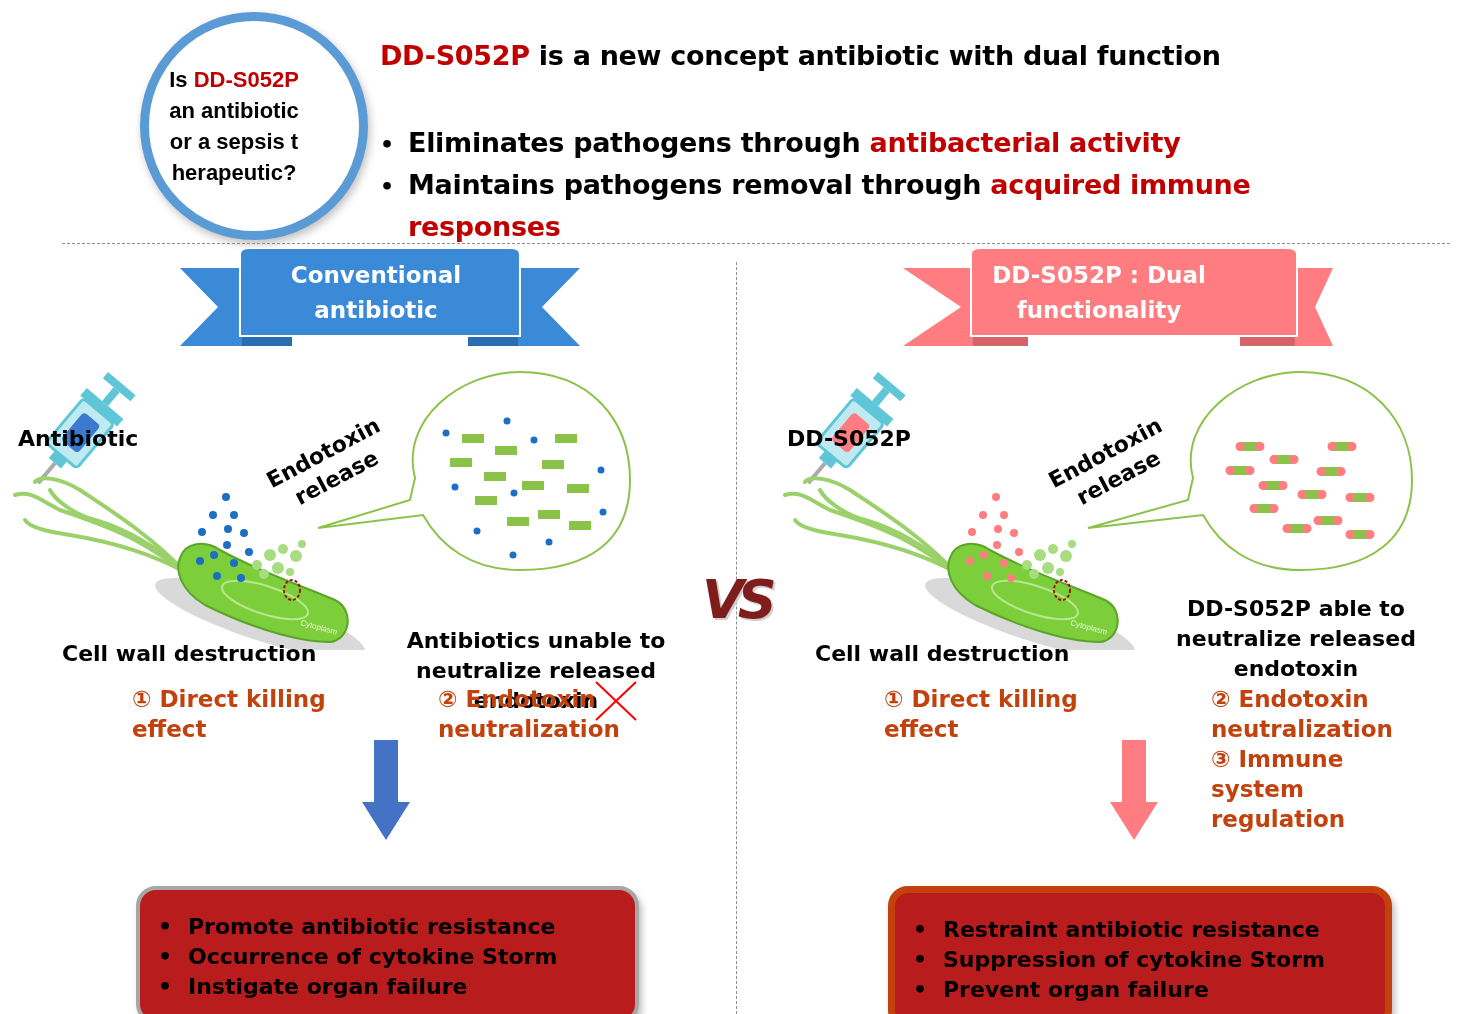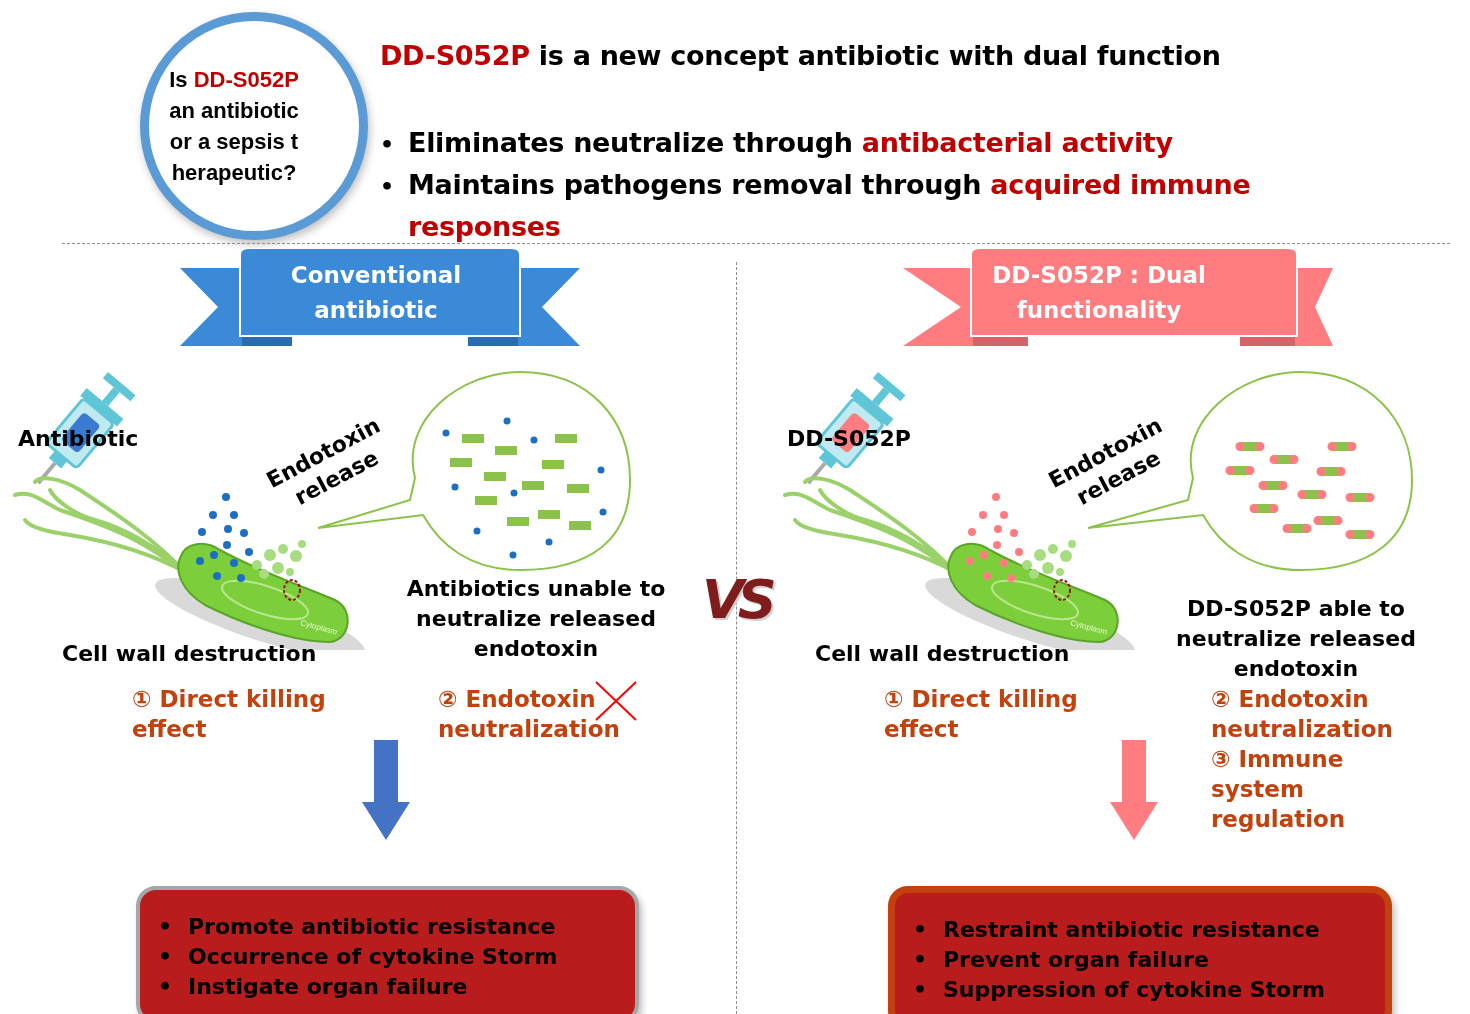--- a/index.html
+++ b/index.html
@@ -42,21 +42,21 @@
     <span>or a sepsis t</span><br>
     <span>herapeutic?</span>
   </div>
 </div>
 
 <div id="headline" class="abs">
   <span class="red">DD-S052P</span><span> is a new concept antibiotic with dual function</span>
 </div>
 
 <div class="abs bullet-line" style="left:380px; top:127px;">
-  <span class="dot">•</span><span>Eliminates neutralize through </span><span class="red">antibacterial activity</span>
+  <span class="dot">•</span><span>Eliminates pathogens through </span><span class="red">antibacterial activity</span>
 </div>
 <div class="abs bullet-line" style="left:380px; top:169px;">
   <span class="dot">•</span><span>Maintains pathogens removal through </span><span class="red">acquired immune</span>
 </div>
 <div class="abs bullet-line red" style="left:408px; top:211px;">responses</div>
 
 <div class="abs hdash"></div>
 <div class="abs vdash"></div>
 
 <svg class="abs" style="left:180px; top:248px;" width="400" height="104">
@@ -164,21 +164,21 @@
     <circle cx="513" cy="195" r="3.5"></circle>
   </g>
 </svg>
 <div class="abs lbl" style="left:18px; top:426px;">Antibiotic</div>
 <div class="abs lbl" style="left:262px; top:470px; transform:rotate(-28deg); transform-origin:left top; line-height:28px; text-align:center;">
   <div>Endotoxin</div>
   <div>release</div>
 </div>
 <div class="abs lbl" style="left:62px; top:641px;">Cell wall destruction</div>
 
-<div class="abs center-txt" style="left:400px; top:574px; width:272px;">
+<div class="abs center-txt" style="left:400px; top:626px; width:272px;">
   <div>Antibiotics unable to</div>
   <div>neutralize released</div>
   <div>endotoxin</div>
 </div>
 
 <div class="abs effect" style="left:132px; top:684px;">
   <div>① Direct killing</div>
   <div>effect</div>
 </div>
 <div class="abs effect" style="left:438px; top:684px;">
@@ -339,16 +339,16 @@
   <div>regulation</div>
 </div>
 
 <svg class="abs" style="left:1108px; top:740px;" width="52" height="100">
   <polygon points="14,0 38,0 38,62 50,62 26,100 2,62 14,62" fill="#ff7c80"></polygon>
 </svg>
 
 <div class="abs result-box" style="left:888px; top:850px; width:490px; height:130px; border:7px solid #c2410c;">
   <ul style="padding:22px 0 0 18px;">
     <li><span class="dot">•</span><span>Restraint antibiotic resistance</span></li>
+    <li><span class="dot">•</span><span>Suppression of cytokine Storm</span></li>
     <li><span class="dot">•</span><span>Prevent organ failure</span></li>
-    <li><span class="dot">•</span><span>Suppression of cytokine Storm</span></li>
   </ul>
 </div>
 
 </body></html>

